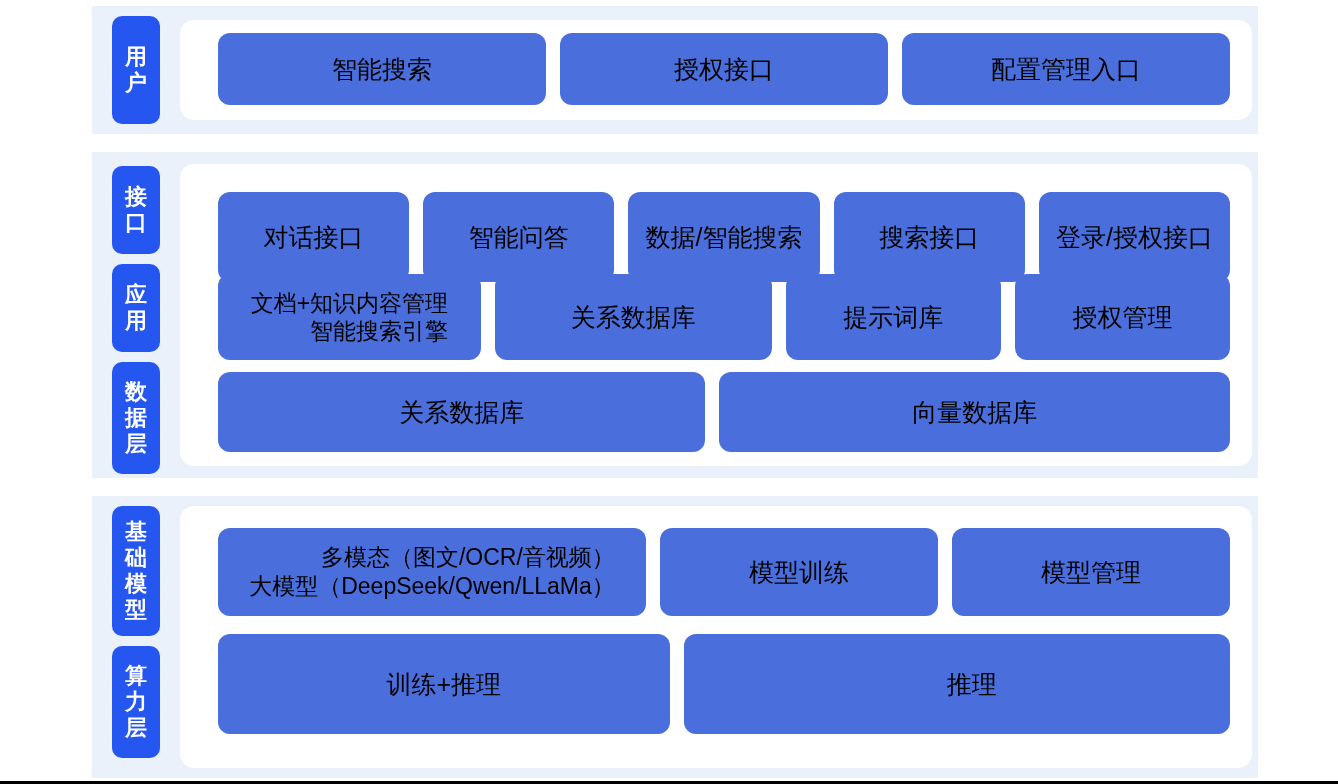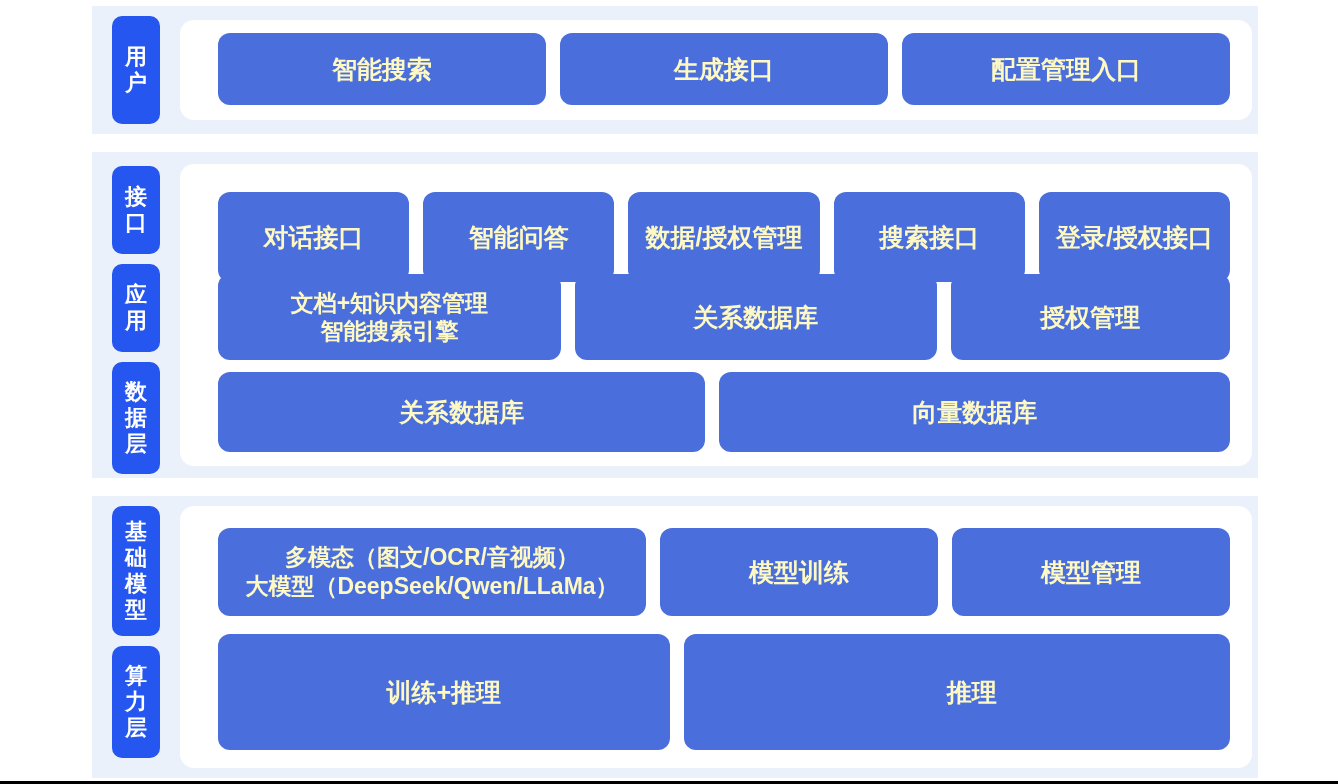--- a/index.html
+++ b/index.html
@@ -80,32 +80,31 @@
   .card.infra-card { left: 88px; right: 6px;  top: 10px; bottom: 10px; }
 
   
   .row {
     display: flex;
     gap: 14px;
     align-items: stretch;
   }
   .box {
     background: #4a6fdc;
-    color: #fef9c3;
+    color: #000000;
     border-radius: 12px;
     display: flex;
     align-items: center;
     justify-content: center;
-    text-align: center;
+    text-align: right;
     font-size: 25px;
     line-height: 1.22;
     padding: 4px 10px;
     box-sizing: border-box;
     white-space: pre-line;
-    font-weight: bold;
   }
   .box.two-line { font-size: 23px; }
   .box.multimodal {
     font-size: 23px;
     line-height: 1.28;
   }
 
   
   .user-row {
     position: absolute;
@@ -150,42 +149,42 @@
     top: 22px; height: 88px;
   }
   .model-row .box:nth-child(1) { flex: 1.36 1 0; }
   .model-row .box:nth-child(2) { flex: 0.86 1 0; }
   .model-row .box:nth-child(3) { flex: 0.86 1 0; }
 
   
   .compute-row {
     position: absolute;
     left: 38px; right: 22px;
-    top: 128px; height: 116px;
+    top: 128px; height: 100px;
   }
   .compute-row .box:nth-child(1) { flex: 0.93 1 0; }
   .compute-row .box:nth-child(2) { flex: 1.07 1 0; padding-left: 40px; }
 </style>
 </head>
 <body>
 
 <div class="page">
 
   <div class="band user-band">
     <div class="tabcol" style="padding-top:10px;">
       <div class="tab" style="height:108px;">
         <span>用</span>
         <span>户</span>
       </div>
     </div>
 
     <div class="card user-card">
       <div class="row user-row">
         <div class="box">智能搜索</div>
-        <div class="box">生成接口</div>
+        <div class="box">授权接口</div>
         <div class="box">配置管理入口</div>
       </div>
     </div>
   </div>
 
   <div class="band mid-band">
     <div class="tabcol" style="padding-top:14px; gap:10px;">
       <div class="tab" style="height:88px;">
         <span>接</span>
         <span>口</span>
@@ -198,29 +197,30 @@
         <span>数</span>
         <span>据</span>
         <span>层</span>
       </div>
     </div>
 
     <div class="card mid-card">
       <div class="row iface-row">
         <div class="box">对话接口</div>
         <div class="box">智能问答</div>
-        <div class="box">数据/授权管理</div>
+        <div class="box">数据/智能搜索</div>
         <div class="box">搜索接口</div>
         <div class="box">登录/授权接口</div>
       </div>
 
       <div class="row app-row">
         <div class="box two-line">文档+知识内容管理
 智能搜索引擎</div>
         <div class="box">关系数据库</div>
+        <div class="box">提示词库</div>
         <div class="box">授权管理</div>
       </div>
 
       <div class="row data-row">
         <div class="box">关系数据库</div>
         <div class="box">向量数据库</div>
       </div>
     </div>
   </div>
 

